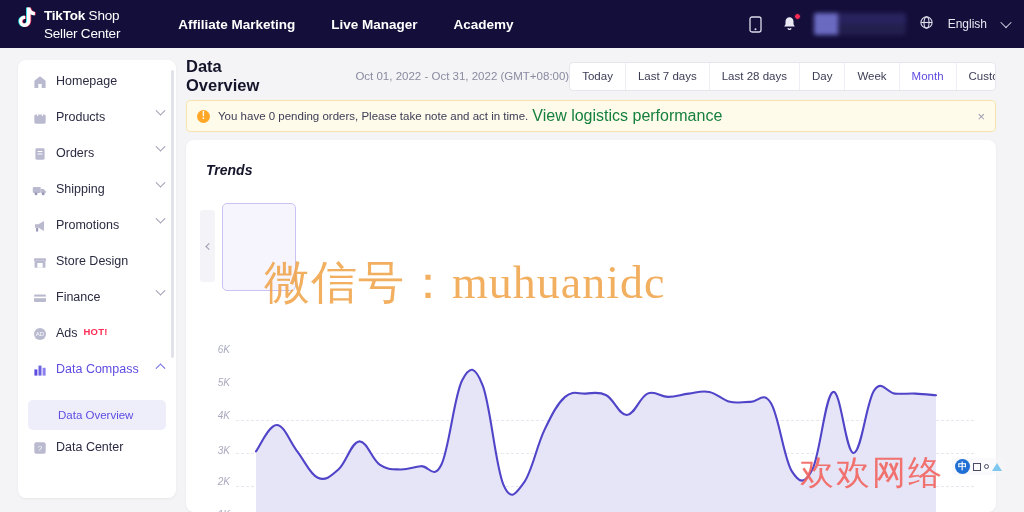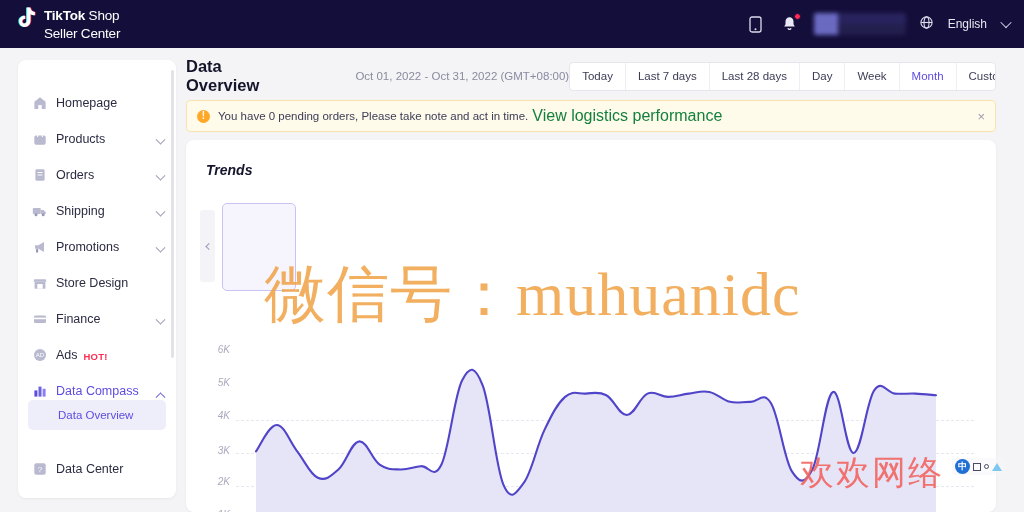--- a/index.html
+++ b/index.html
@@ -53,21 +53,21 @@
   
   .sidebar {
     position: absolute; top: 60px; left: 18px;
     width: 158px; height: 438px;
     background: #fff; border-radius: 8px;
     padding: 14px 0 10px 0;
     box-shadow: 0 1px 3px rgba(20,14,58,.05);
     overflow: hidden;
   }
   .side-item {
-    display: flex; align-items: flex-end;
+    display: flex; align-items: flex-start;
     height: 36px; padding: 0 12px 0 14px;
     font-size: 12.5px; color: #2b2b42; cursor: pointer;
     position: relative;
   }
   .side-item .ico { width: 15px; height: 15px; margin-right: 9px; flex: 0 0 15px; display:flex;align-items:center;justify-content:center;}
   .side-item .lbl { flex: 1; white-space: nowrap; }
   .caret { width: 7px; height: 7px; border-right: 1.4px solid #9a9ab0; border-bottom: 1.4px solid #9a9ab0; transform: rotate(45deg) translate(-2px,-2px); flex:0 0 7px;}
   .caret.up { transform: rotate(-135deg) translate(-2px,-2px); border-color: #6a62e0;}
   .side-item.active .lbl { color: #5d4ce0; font-weight: 400; }
   .hot-badge { color: #fe2c55; font-size: 9.5px; font-weight: 700; margin-left: 6px; letter-spacing:.2px;}
@@ -152,21 +152,21 @@
     position: absolute; font-size: 10px; color: #a9a9bd; text-align: right;
     width: 24px; left: 20px;
   }
   .gridline { position: absolute; left: 50px; width: 738px; height: 0; border-top: 1px dashed #e7e7f0; }
   .chart-svg { position: absolute; left: 50px; top: 0; }
 
   
   .wm-main {
     position: absolute; left: 264px; top: 252px;
     font-family: "Liberation Serif", serif;
-    font-size: 62px; color: #f0a44a; opacity: .88;
+    font-size: 46px; color: #f0a44a; opacity: .88;
     white-space: nowrap; letter-spacing: 1px;
     z-index: 20; pointer-events: none;
   }
   .wm-sub {
     position: absolute; left: 800px; top: 450px;
     font-family: "Liberation Serif", serif;
     font-size: 34px; color: #f2655f; opacity: .9;
     white-space: nowrap; letter-spacing: 2px;
     z-index: 21; pointer-events: none;
   }
@@ -198,20 +198,25 @@
       </svg>
     </span>
     <span class="brand-text">
       <span class="brand-l1">
         <span>TikTok</span><span class="thin"> Shop</span>
       </span><br>
       <span class="brand-l2">Seller Center</span>
     </span>
   </div>
 
+  <div class="navlinks">
+    <span class="navlink">Affiliate Marketing</span>
+    <span class="navlink">Live Manager</span>
+    <span class="navlink">Academy</span>
+  </div>
 
   <div class="navright">
     <span class="icon-btn">
       <svg width="13" height="17" viewBox="0 0 13 17">
           <rect x="1" y="1" width="11" height="15" rx="2" fill="none" stroke="#dcdceb" stroke-width="1.3"></rect>
           <circle cx="6.5" cy="13.2" r="1" fill="#dcdceb"></circle>
         </svg>
     </span>
     <span class="icon-btn">
       <svg width="15" height="16" viewBox="0 0 15 16">

